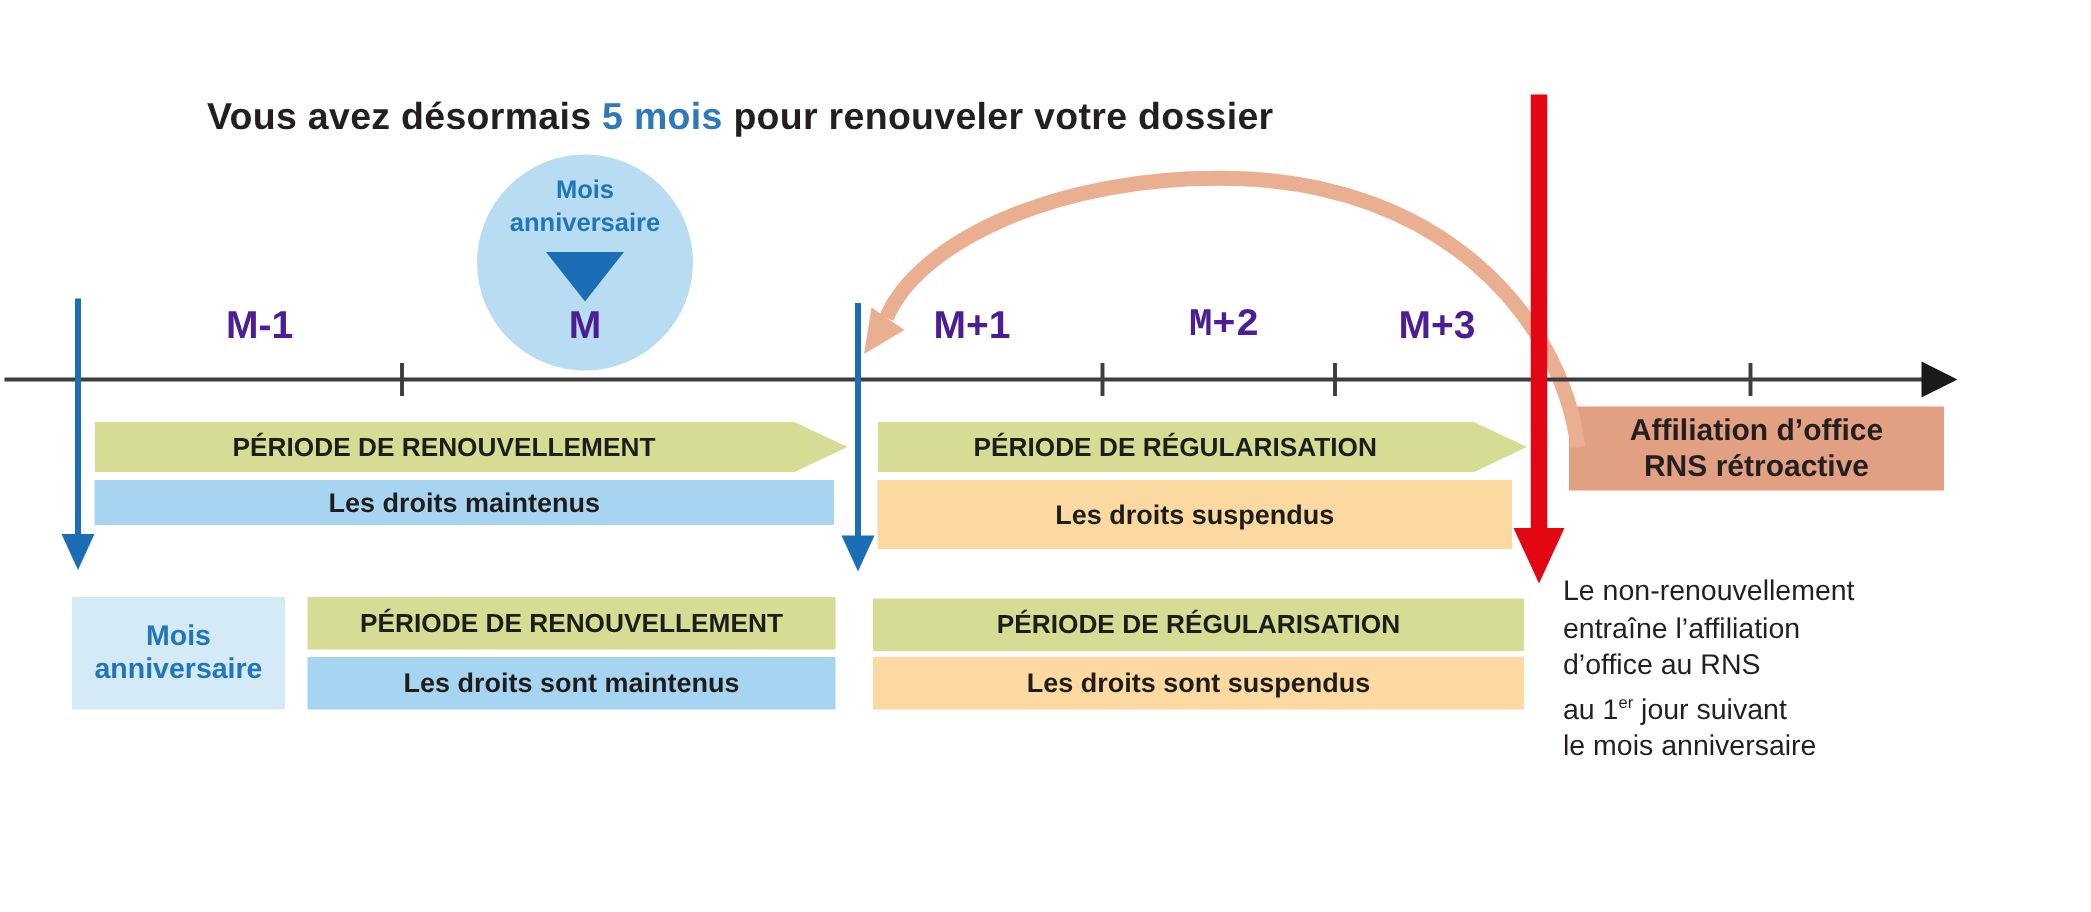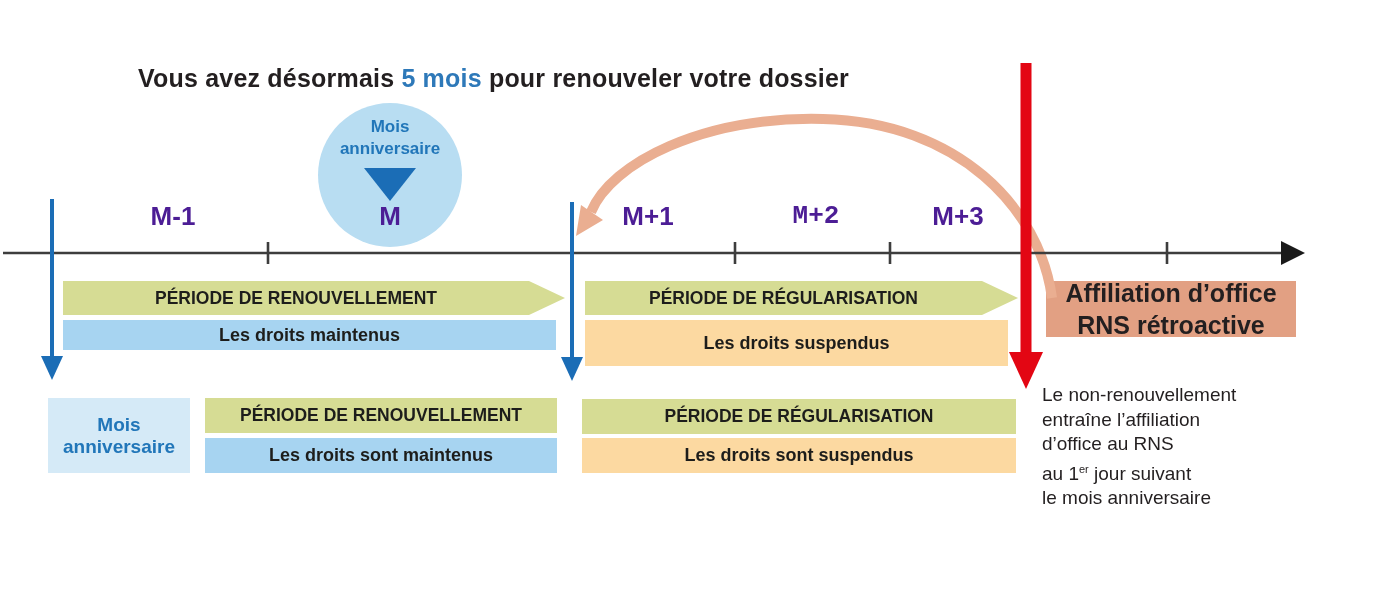--- a/index.html
+++ b/index.html
@@ -64,24 +64,24 @@
   .period-rect { height: 35px; background: #d6dc94; font-size: 17.5px; }
   .rights-blue { background: #a7d4f1; font-size: 18px; }
   .rights-orange { background: #fcd9a1; font-size: 18px; }
 
   .p-renou-1 { left: 63px;  top: 281px; width: 502px; }
   .d-maint-1 { left: 63px;  top: 320px; width: 493px; height: 30px; }
   .p-regul-1 { left: 585px; top: 281px; width: 433px; }
   .d-susp-1  { left: 585px; top: 320px; width: 423px; height: 46px; }
 
   .affil-box {
-    left: 1046px; top: 281px; width: 250px; height: 56px;
+    left: 1046px; top: 271px; width: 250px; height: 56px;
     background: #e2a083; color: #231f20;
-    display: flex; flex-direction: column; align-items: center; justify-content: space-between;
-    font-size: 25px; font-weight: bold; line-height: 24px; text-align: center;
+    display: flex; flex-direction: column; align-items: center; justify-content: center;
+    font-size: 20px; font-weight: bold; line-height: 24px; text-align: center;
   }
 
   .note {
     left: 1042px; top: 351px; width: 258px;
     text-align: left; color: #231f20;
     font-size: 19px; font-weight: normal; line-height: 24.5px; margin-top: 32px;
   }
   .note sup { font-size: 11px; vertical-align: super; }
 
   .anniv-box {

